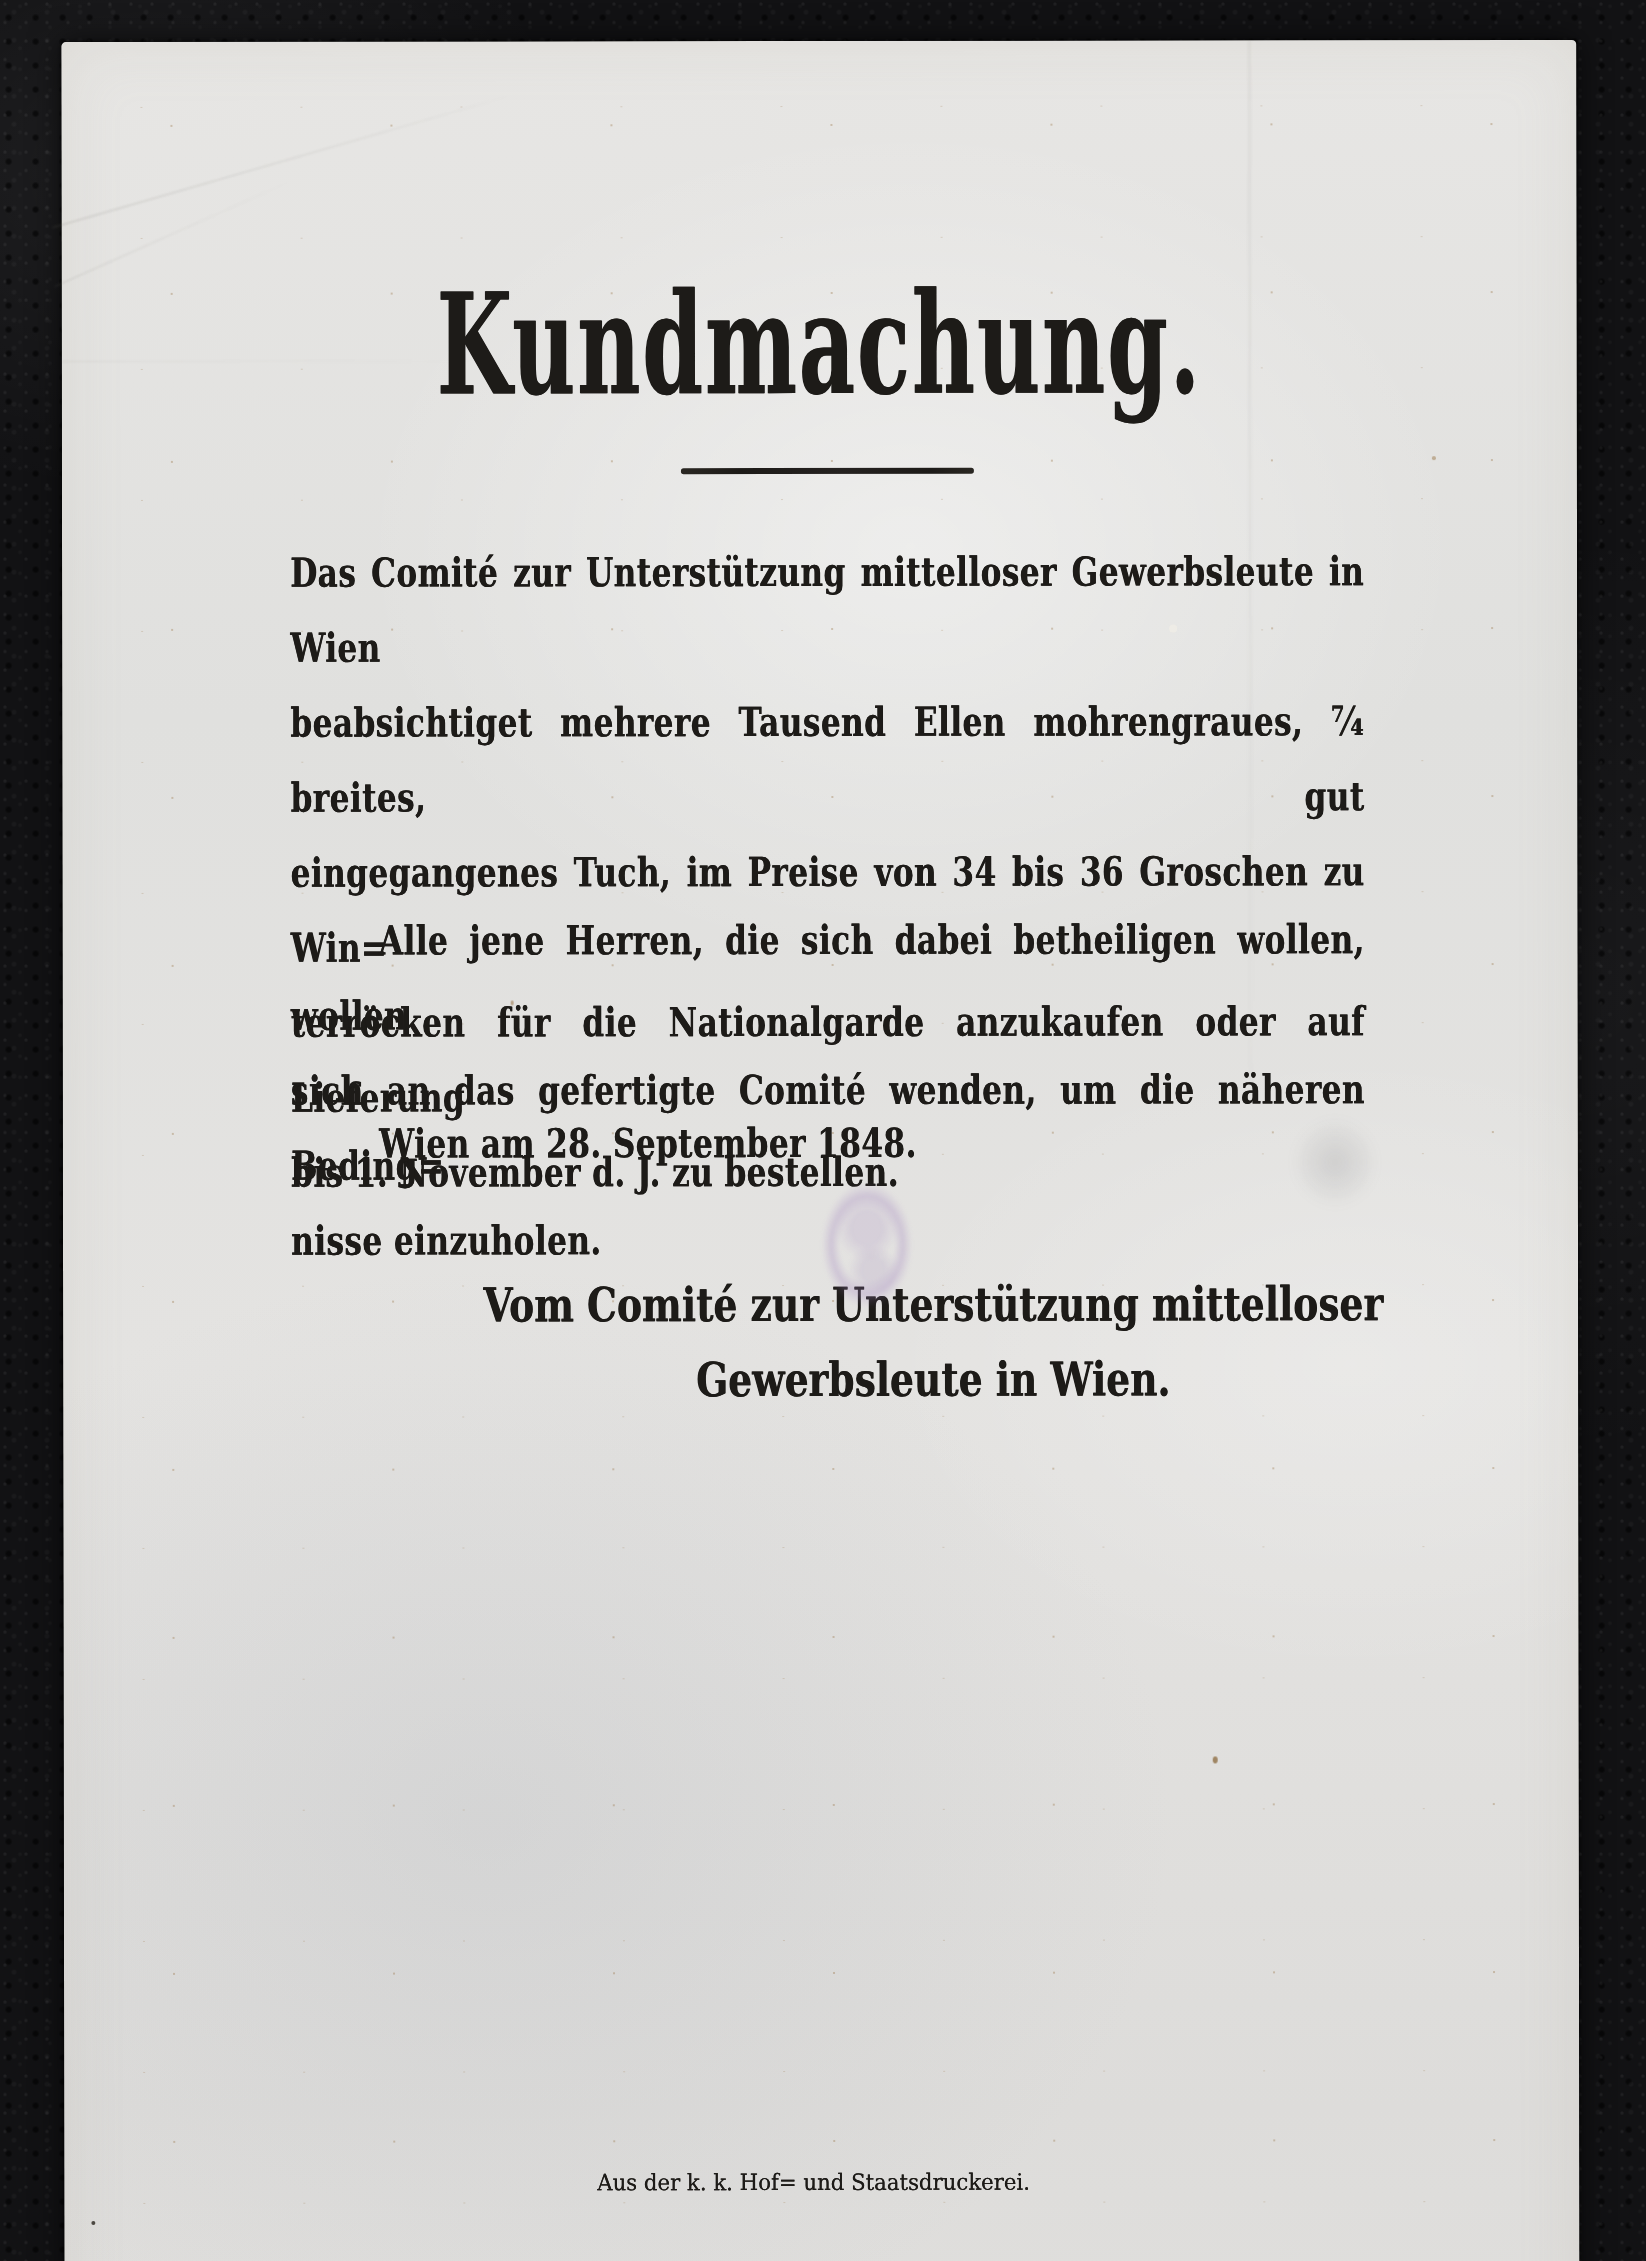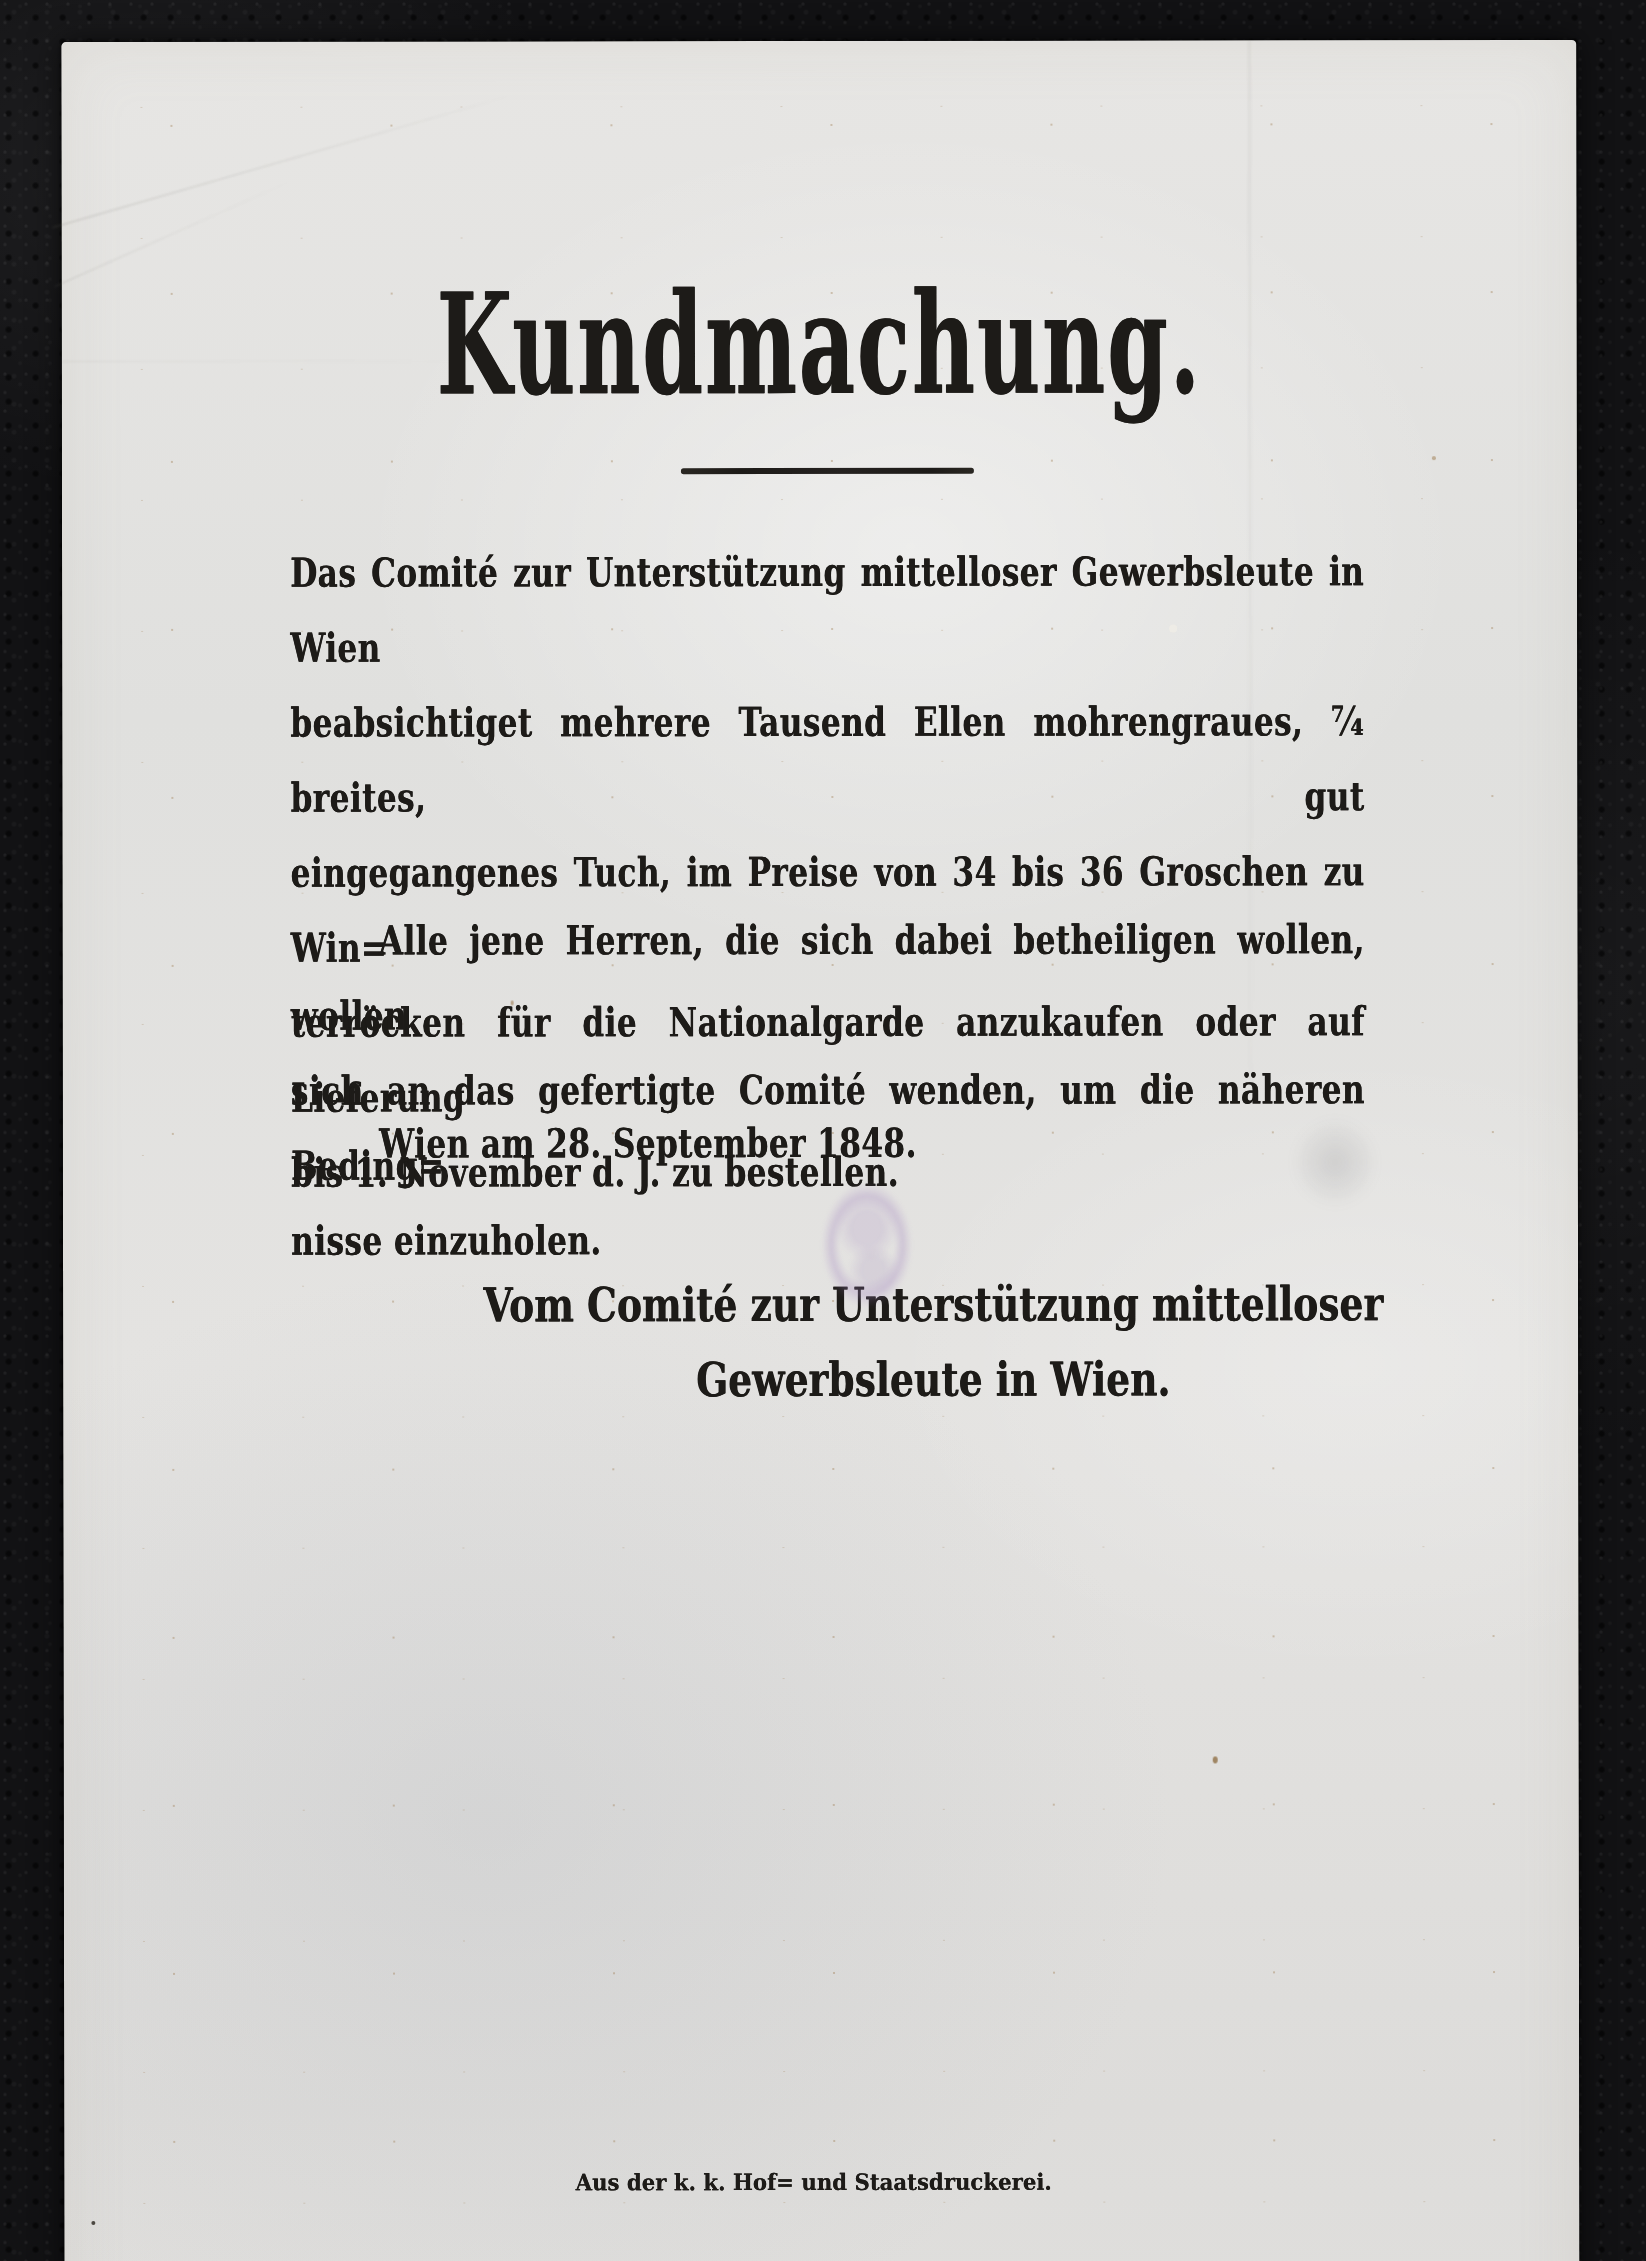--- a/index.html
+++ b/index.html
@@ -133,21 +133,21 @@
     position: absolute; left: 350px; top: 1226px;
     width: 1300px; transform: scaleX(0.80); transform-origin: 0 50%;
     text-align: center;
     font-size: 47px; font-weight: bold; line-height: 75px;
     text-shadow: 0.6px 0 0 currentColor;
   }
 
   .footer {
     position: absolute; left: 437px; top: 2127px;
     width: 624px; text-align: center;
-    font-size: 22.6px; font-weight: bold; line-height: 28px;
+    font-size: 22.6px; font-weight: normal; line-height: 28px;
     white-space: nowrap;
   }
   .footer-inner { display: inline-block; transform: scaleX(0.94); text-shadow: 0.2px 0 0 currentColor; }
 </style>
 </head>
 <body>
 
 <div class="backdrop"></div>
 
 <div class="paper">

